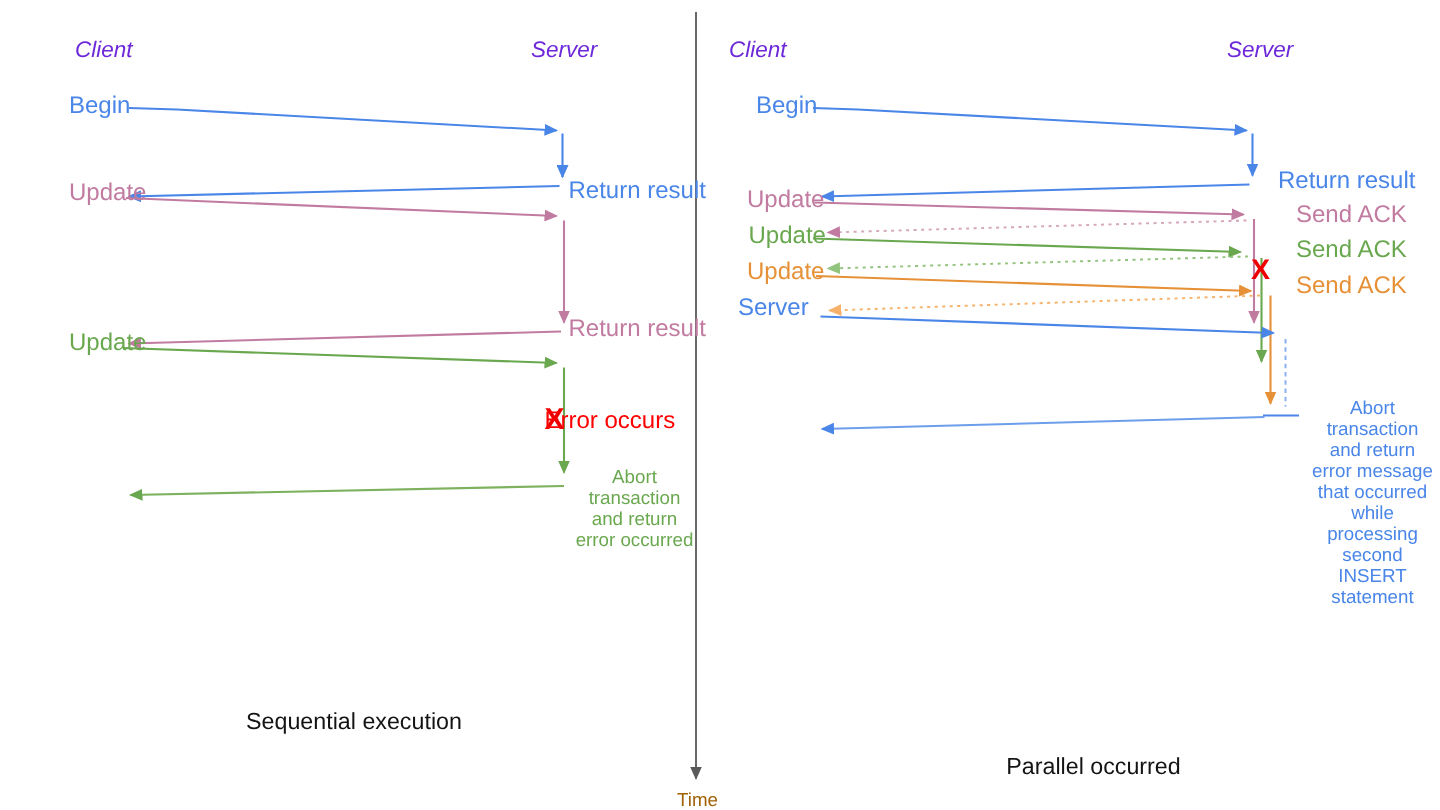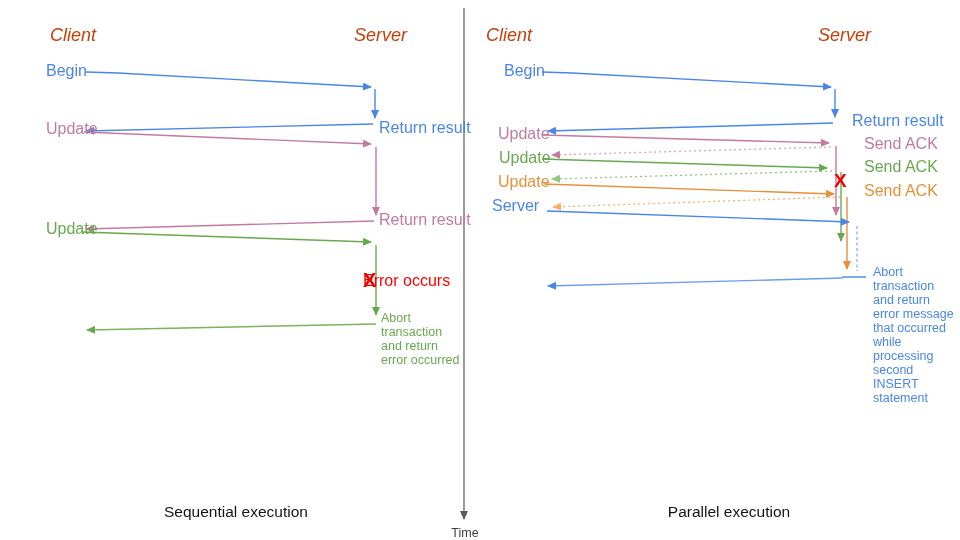--- a/index.html
+++ b/index.html
@@ -1,29 +1,29 @@
 <!DOCTYPE html>
 <html><head>
 <meta charset="utf-8">
 <style>
   html,body{margin:0;padding:0;background:#ffffff;}
   #stage{position:relative;width:960px;height:540px;background:#ffffff;overflow:hidden;
          font-family:"Liberation Sans",sans-serif;}
   #wires{position:absolute;left:0;top:0;width:960px;height:540px;}
   .lbl{position:absolute;font-size:16px;line-height:13px;white-space:nowrap;}
-  .hdr{position:absolute;font-style:italic;font-size:18px;color:#c2410c;white-space:nowrap;}
+  .hdr{position:absolute;font-style:italic;font-size:15px;color:#6d28d9;white-space:nowrap;}
   .title{position:absolute;font-size:15.5px;color:#141414;width:220px;text-align:center;white-space:nowrap;}
-  .note{position:absolute;font-size:12.5px;line-height:14px;white-space:normal;}
+  .note{position:absolute;font-size:12.5px;line-height:14px;white-space:normal;text-align:center;}
   .xmark{position:absolute;font-size:20px;font-weight:800;color:#ee0000;line-height:20px;}
   .blue{color:#4a86e8}
   .pink{color:#c27ba0}
   .green{color:#6aa84f}
   .orange{color:#e69138}
   .red{color:#ff0000}
-  .timelbl{position:absolute;font-size:12.5px;color:#404040;width:50px;text-align:center;}
+  .timelbl{position:absolute;font-size:12.5px;color:#a16207;width:50px;text-align:center;}
 </style>
 </head>
 <body>
 
 <div id="stage">
 
   <svg id="wires" viewBox="0 0 960 540" xmlns="http://www.w3.org/2000/svg">
     <defs>
       <marker id="ah-blue" markerUnits="userSpaceOnUse" markerWidth="9" markerHeight="8" refX="8" refY="4" orient="auto">
           <path d="M0,0 L9,4 L0,8 Z" fill="#4a86e8"></path>
@@ -95,21 +95,21 @@
     <div class="lbl blue" style="left:379px;top:121px">Return result</div>
     <div class="lbl pink" style="left:46px;top:122px">Update</div>
     <div class="lbl pink" style="left:379px;top:213px">Return result</div>
     <div class="lbl green" style="left:46px;top:222px">Update</div>
 
     <div class="xmark" style="left:363px;top:270px">X</div>
     <div class="lbl red" style="left:363px;top:274px">Error occurs</div>
 
     <div class="note green" style="left:381px;top:311px;width:84px">Abort transaction and return error occurred</div>
 
-    <div class="title" style="left:126px;top:503px">Sequential execution</div>
+    <div class="title" style="left:126px;top:473px">Sequential execution</div>
   </div>
 
   <div>
     <div class="hdr" style="left:486px;top:25px">Client</div>
     <div class="hdr" style="left:818px;top:25px">Server</div>
 
     <div class="lbl blue" style="left:504px;top:64px">Begin</div>
     <div class="lbl blue" style="left:852px;top:114px">Return result</div>
 
     <div class="lbl pink" style="left:498px;top:127px">Update</div>
@@ -120,18 +120,18 @@
 
     <div class="lbl orange" style="left:498px;top:175px">Update</div>
     <div class="lbl orange" style="left:864px;top:184px">Send ACK</div>
 
     <div class="lbl blue" style="left:492px;top:199px">Server</div>
 
     <div class="xmark" style="left:834px;top:171px;font-size:19px">X</div>
 
     <div class="note blue" style="left:873px;top:265px;width:84px">Abort transaction and return error message that occurred while processing second INSERT statement</div>
 
-    <div class="title" style="left:619px;top:503px">Parallel execution</div>
+    <div class="title" style="left:619px;top:503px">Parallel occurred</div>
   </div>
 
   <div class="timelbl" style="left:440px;top:526px">Time</div>
 
 </div>
 
 </body></html>

